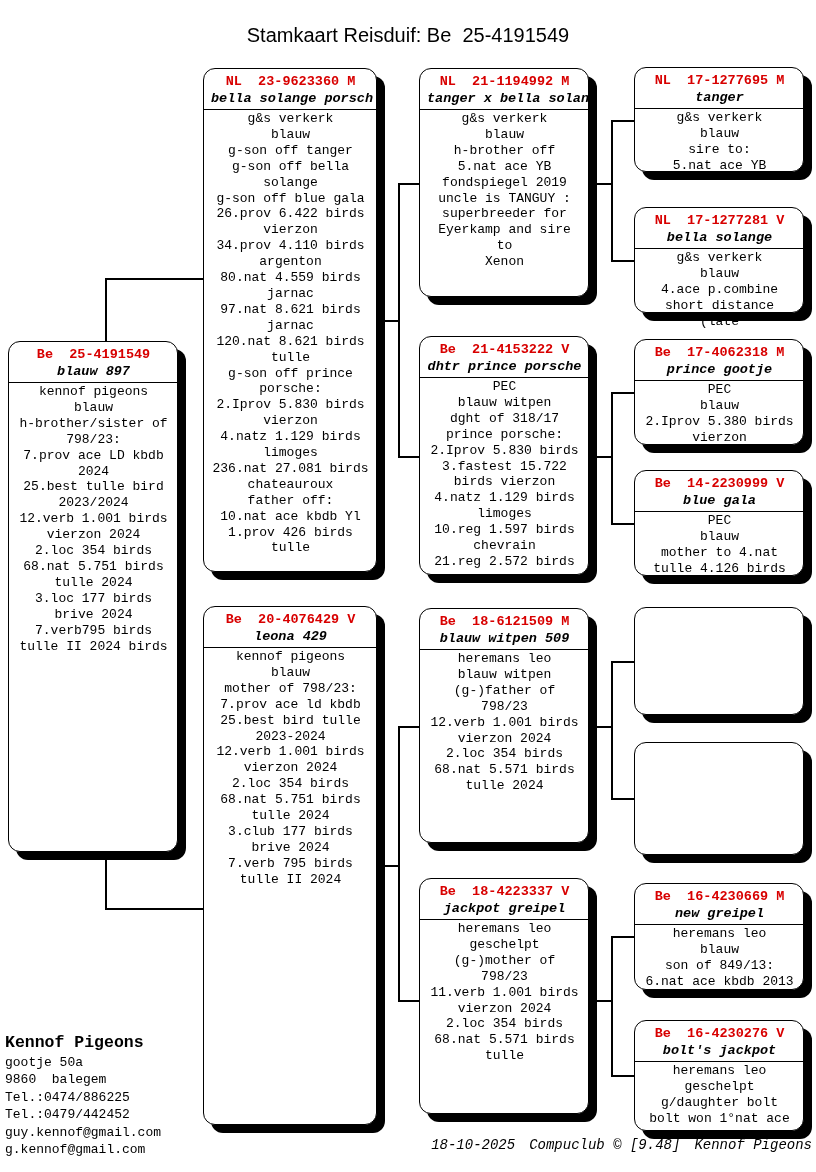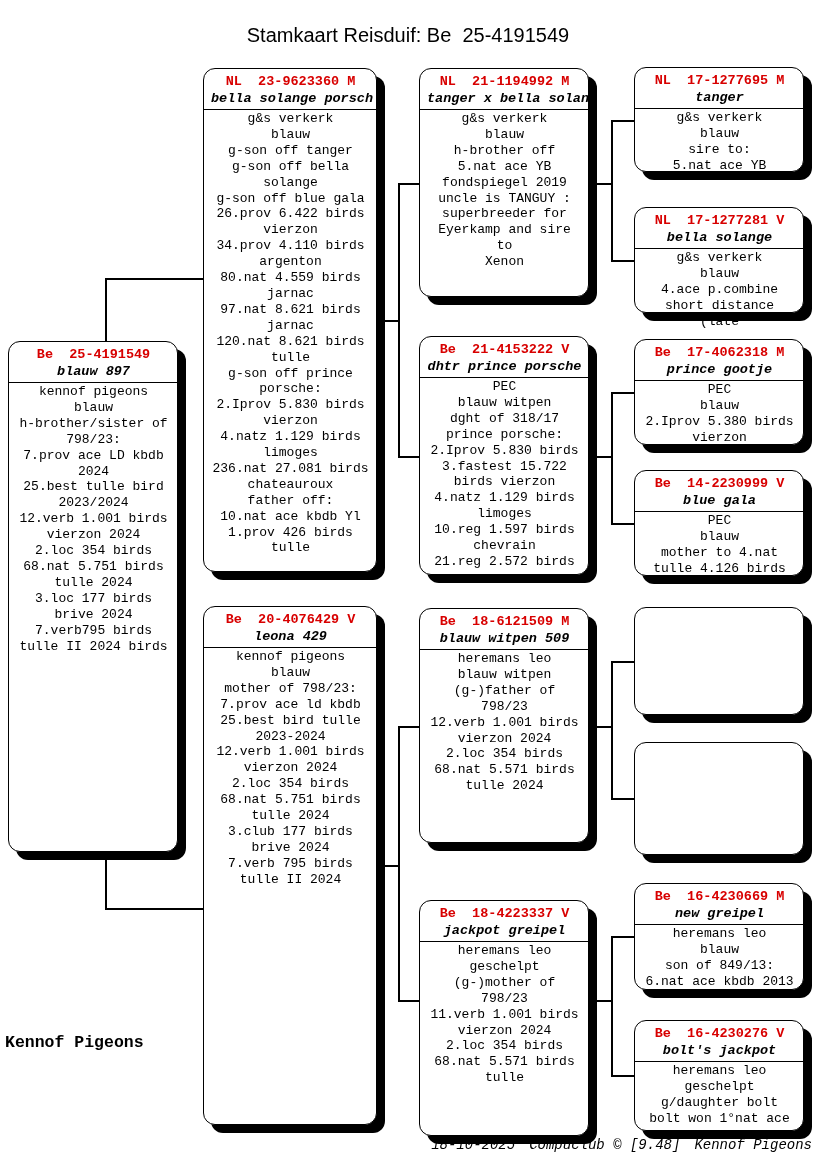--- a/index.html
+++ b/index.html
@@ -160,21 +160,21 @@
     <div class="breeder">heremans leo</div>
     <div class="blines">blauw witpen
 (g-)father of 798/23
 12.verb 1.001 birds
 vierzon 2024
 2.loc 354 birds
 68.nat 5.571 birds
 tulle 2024</div>
   </div>
 
-  <div class="box" style="left:419px;top:900px;width:170px;height:236px">
+  <div class="box" style="left:419px;top:878px;width:170px;height:236px">
     <div class="ring">Be  18-4223337 V</div>
     <div class="pname">jackpot greipel</div>
     <div class="sep"></div>
     <div class="breeder">heremans leo</div>
     <div class="blines">geschelpt
 (g-)mother of 798/23
 11.verb 1.001 birds
 vierzon 2024
 2.loc 354 birds
 68.nat 5.571 birds
@@ -275,17 +275,23 @@
   <div class="cl" style="left:611px;top:661px;width:23px;height:1.5px"></div>
   <div class="cl" style="left:611px;top:798px;width:23px;height:1.5px"></div>
 
   <div class="cl" style="left:589px;top:1000px;width:22px;height:1.5px"></div>
   <div class="cl" style="left:611px;top:936px;width:1.5px;height:140px"></div>
   <div class="cl" style="left:611px;top:936px;width:23px;height:1.5px"></div>
   <div class="cl" style="left:611px;top:1075px;width:23px;height:1.5px"></div>
 
   <div id="owner">
     <div id="owner-name">Kennof Pigeons</div>
+    <div id="owner-lines">gootje 50a
+9860  balegem
+Tel.:0474/886225
+Tel.:0479/442452
+guy.kennof@gmail.com
+g.kennof@gmail.com</div>
   </div>
 
   <div id="footer"><span style="margin-left:0">18-10-2025</span><span>Compuclub © [9.48]</span><span>Kennof Pigeons</span></div>
 
 </div>
 
 </body></html>

